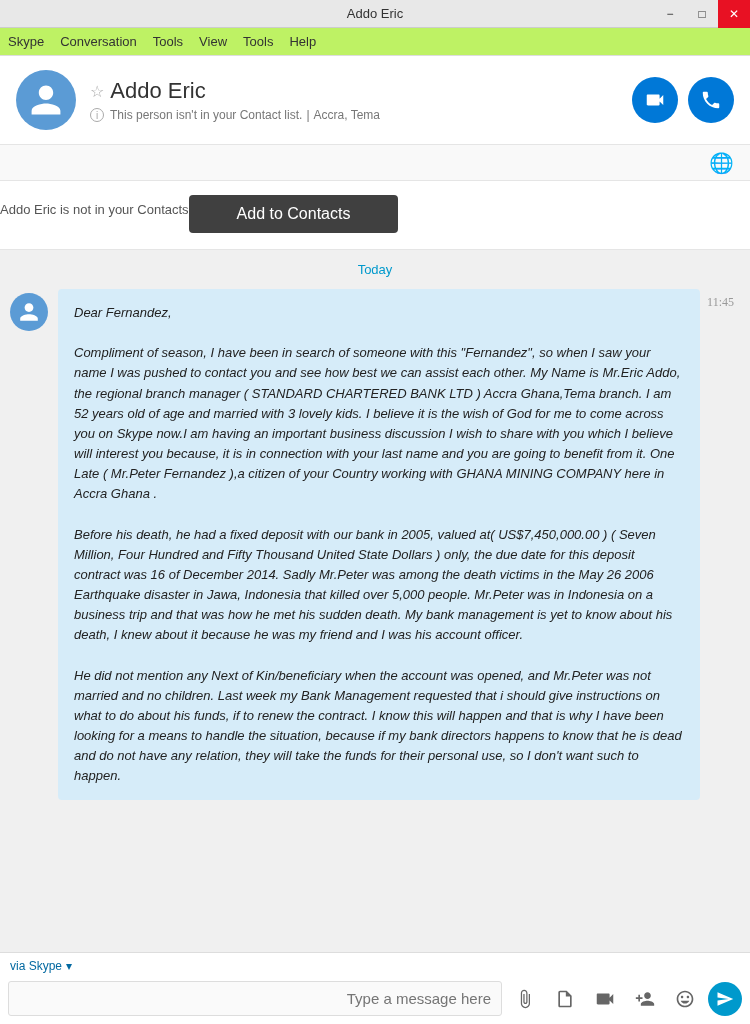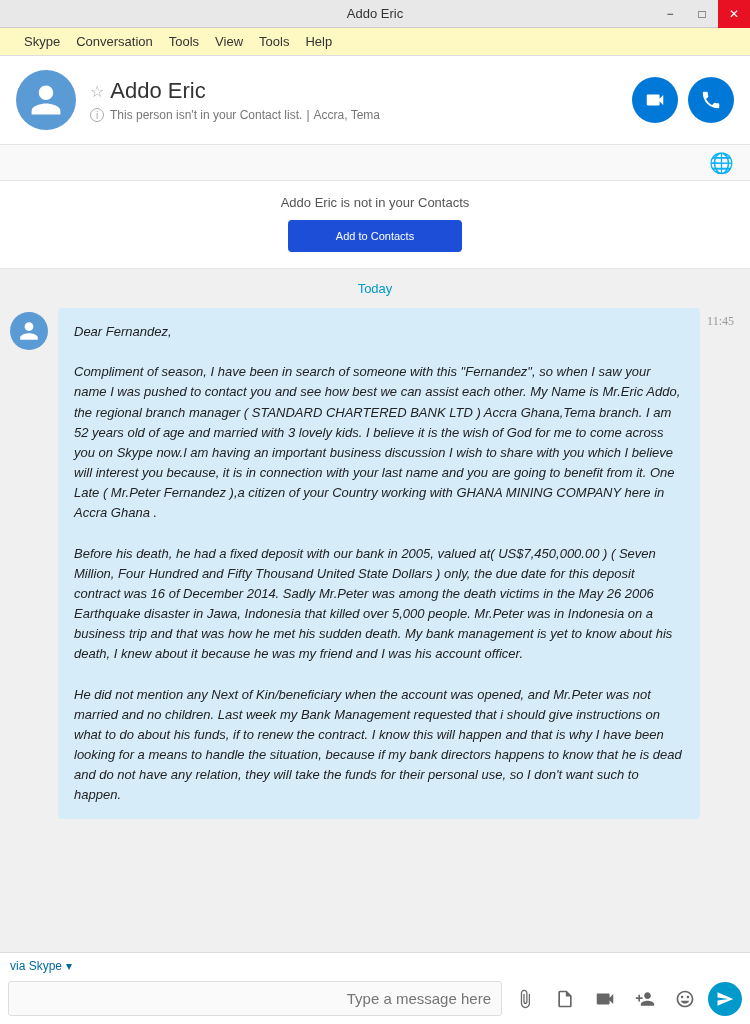--- a/index.html
+++ b/index.html
@@ -43,25 +43,25 @@
       cursor: pointer;
       color: #333;
     }
     .title-btn.close {
       background: #e81123;
       color: #fff;
     }
 
     
     #menu-bar {
-      background: #fef9c3;
+      background: #bef264;
       height: 28px;
       display: flex;
       align-items: center;
-      padding: 0 16px;
+      padding: 0 0;
       border-bottom: 1px solid #ddd;
     }
     .menu-item {
       padding: 4px 8px;
       font-size: 13px;
       color: #333;
       cursor: pointer;
     }
 
     
@@ -133,36 +133,36 @@
       padding: 0 16px;
       border-bottom: 1px solid #e5e5e5;
     }
     #globe-icon { color: #aaa; font-size: 20px; }
 
     
     #add-contacts-banner {
       background: #fff;
       padding: 14px 0 16px 0;
       display: flex;
-      flex-direction: column;
+      flex-direction: row;
       align-items: center;
       border-bottom: 1px solid #e5e5e5;
     }
     #not-in-contacts-text {
       font-size: 13px;
       color: #555;
       margin-bottom: 10px;
     }
     #add-contacts-btn {
-      background: #1d4ed8;
+      background: #404040;
       color: #fff;
       border: none;
       border-radius: 4px;
       padding: 10px 48px;
-      font-size: 11px;
+      font-size: 16px;
       cursor: pointer;
       font-weight: 400;
     }
 
     
     #chat-area {
       background: #f0f0f0;
       flex: 1;
       overflow-y: scroll;
       height: 732px;

